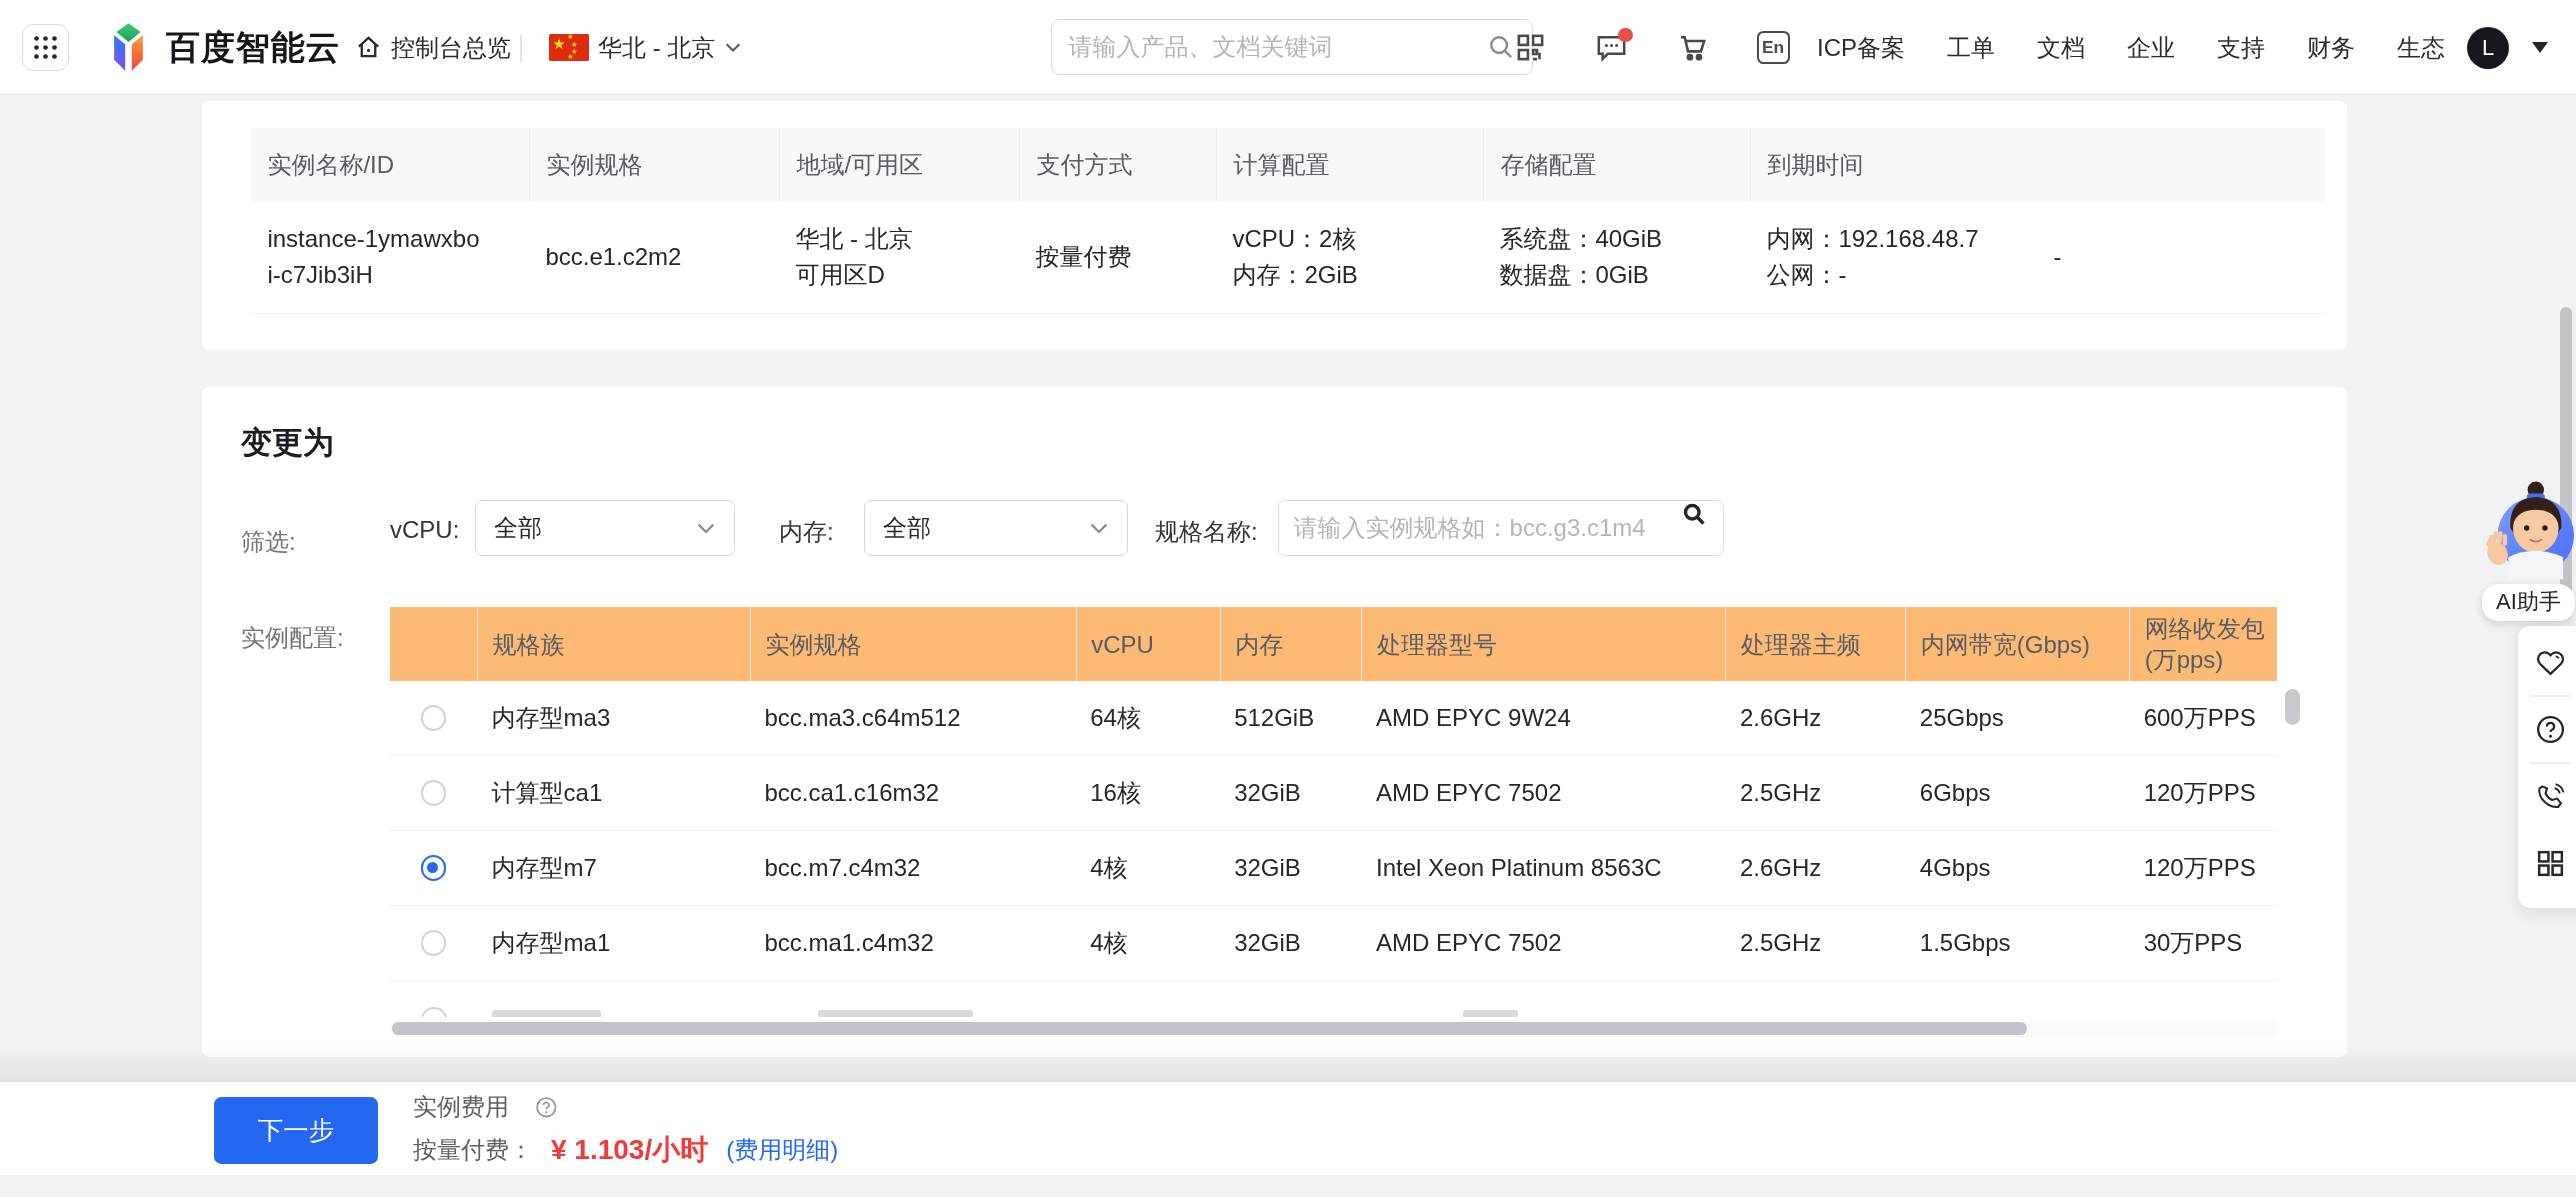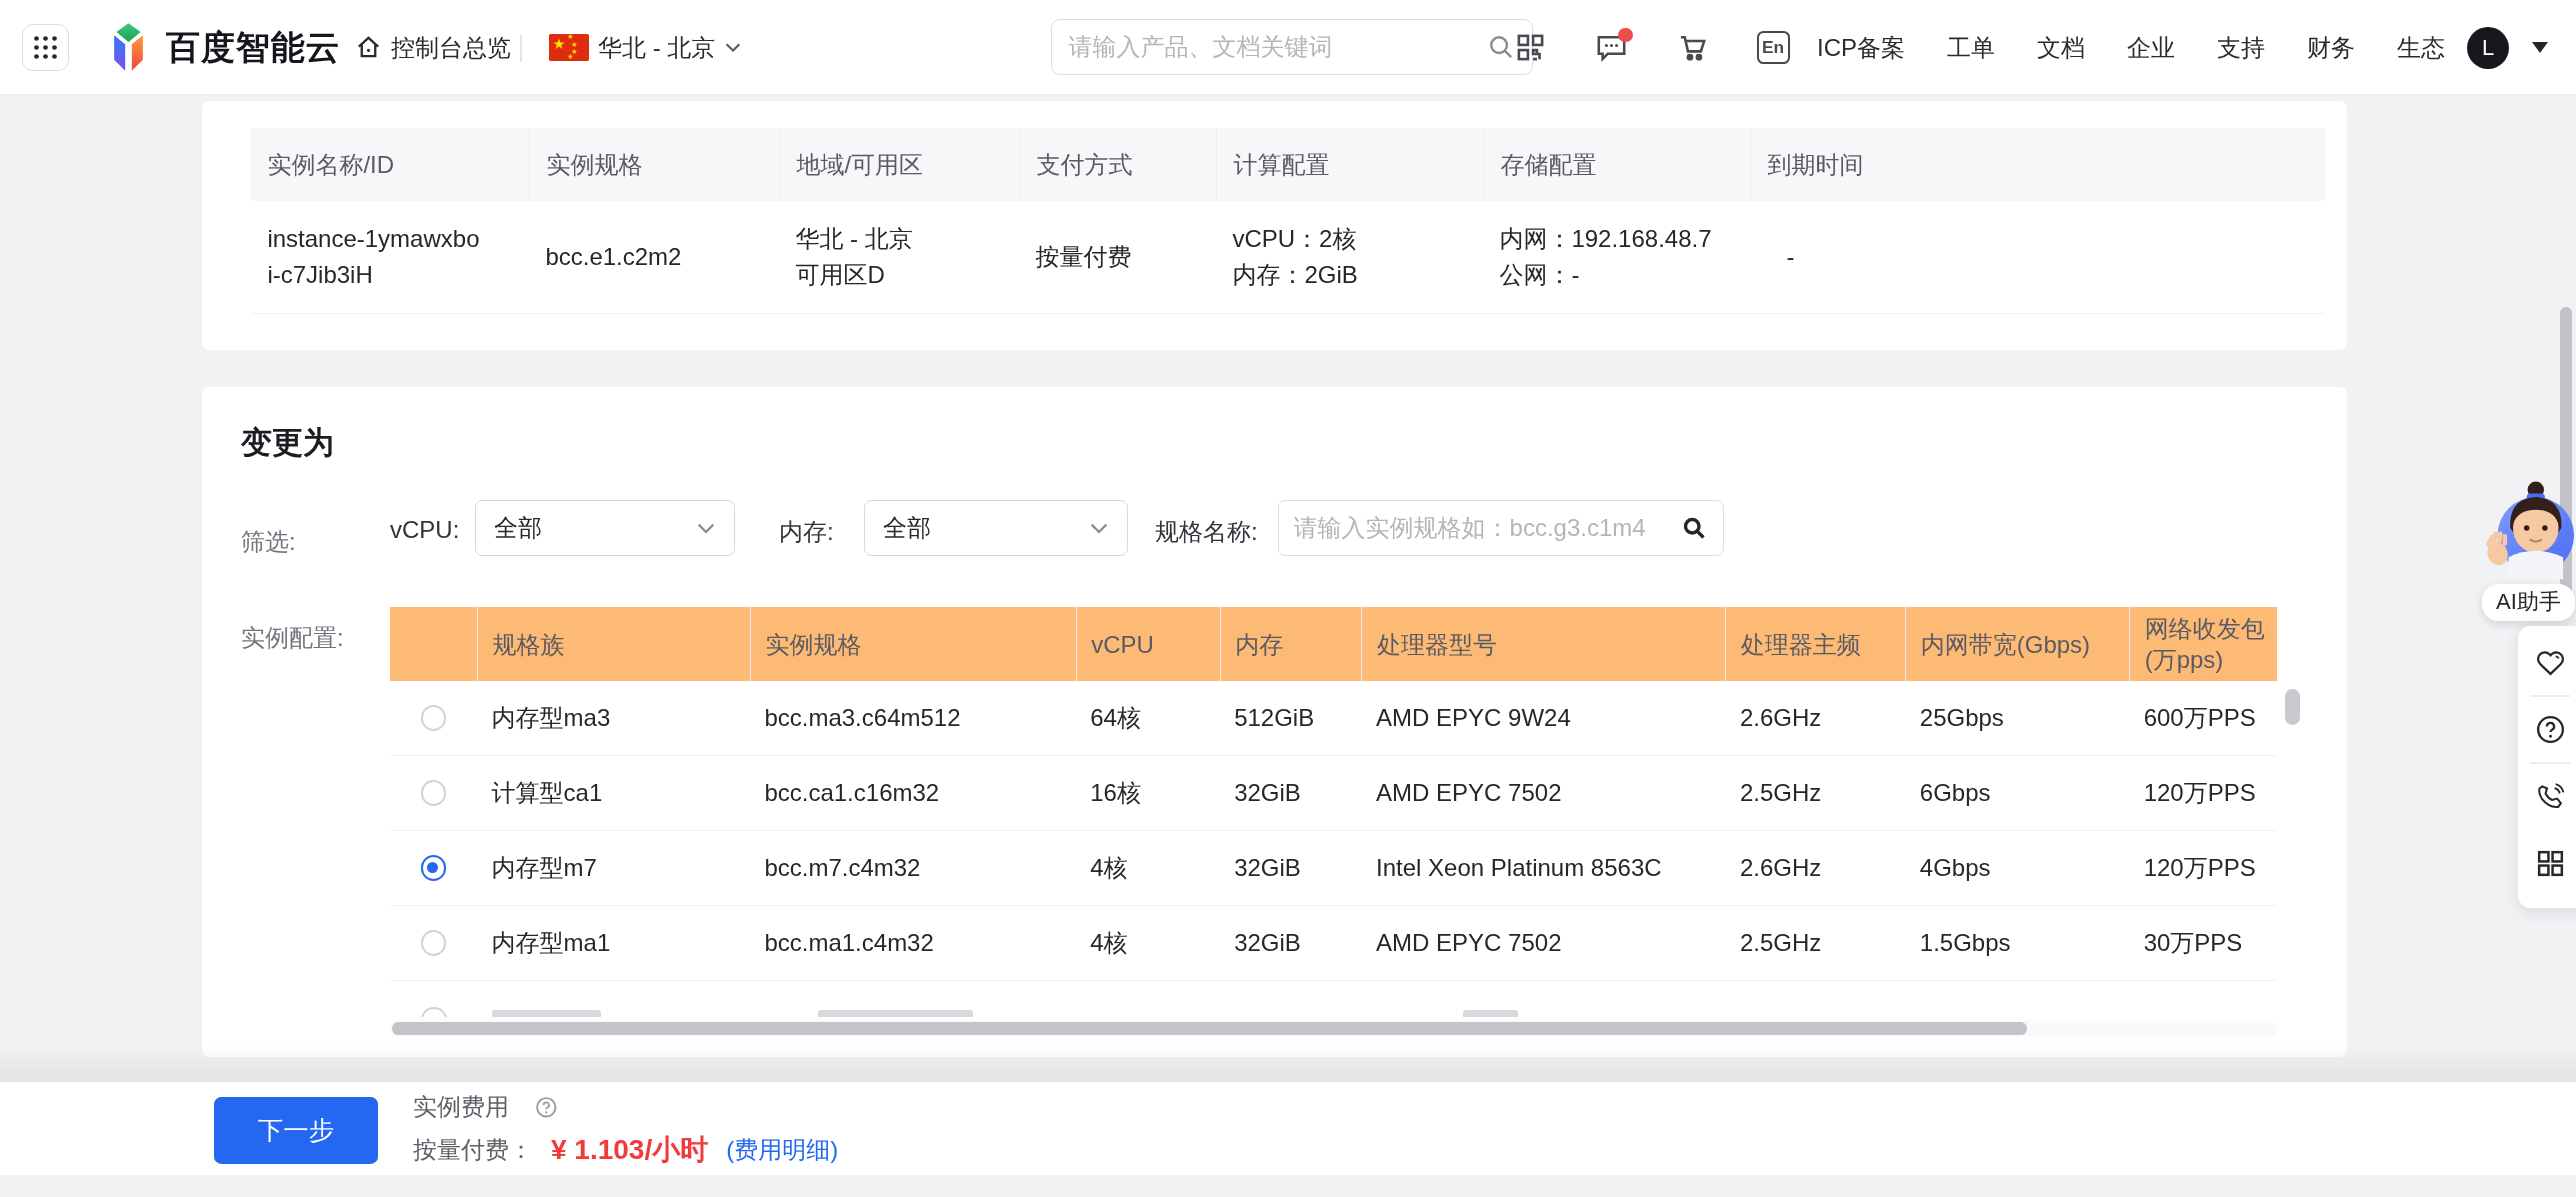--- a/index.html
+++ b/index.html
@@ -59,21 +59,21 @@
 
   
   .change-title { position:absolute; left:39px; top:35px; font-size:31px; font-weight:bold; color:#1b1b22; }
   .filter-label { position:absolute; left:39px; top:139px; font-size:24px; color:#73737d; }
   .f-sub { position:absolute; top:129px; font-size:24px; color:#33333c; }
   .lab-vcpu { left:188px; } .lab-mem { left:577px; } .lab-spec { left:953px; }
   .select { position:absolute; top:113px; height:56px; border:1.8px solid #d6d6db; border-radius:7.3px; background:#fff;
             display:flex; align-items:center; justify-content:space-between; padding:0 18px; font-size:24px; color:#26262b; cursor:pointer; }
   .sel-vcpu { left:273px; width:260px; } .sel-mem { left:662px; width:264px; }
   .spec-search { position:absolute; left:1076px; top:113px; width:446px; height:56px; border:1.8px solid #dcdce0;
-                 border-radius:7.3px; background:#fff; display:flex; align-items:center; padding:0 14.6px; }
+                 border-radius:7.3px; background:#fff; display:flex; padding:0 14.6px; }
   .spec-search input { flex:1; border:none; outline:none; font-size:24px; color:#26262b; background:transparent;
                        font-family:"Liberation Sans","DejaVu Sans",sans-serif; }
   .spec-search input::placeholder { color:#b4b4bc; }
   .config-label { position:absolute; left:39px; top:235px; font-size:24px; color:#73737d; }
 
   
   .tbl2 { position:absolute; left:188px; top:220px; width:1887px; height:435px; overflow:hidden; }
   .t2-head { display:flex; height:74px; background:#fdba74; }
   .t2-head .hc { display:flex; align-items:center; padding:0 7.3px 0 14.6px; font-size:24px; color:#5a5a64;
                  border-left:1.8px solid #ececef; line-height:31px; }
@@ -264,20 +264,24 @@
         <div class="dc w3">
           <span>华北 - 北京</span>
             <span>可用区D</span>
         </div>
         <div class="dc w4">
             <span>按量付费</span>
           </div>
         <div class="dc w5">
           <span>vCPU：2核</span>
             <span>内存：2GiB</span>
+        </div>
+        <div class="dc w6">
+          <span>系统盘：40GiB</span>
+            <span>数据盘：0GiB</span>
         </div>
         <div class="dc w7">
           <span>内网：192.168.48.7</span>
             <span>公网：-</span>
         </div>
         <div class="dc w8">
             <span>-</span>
           </div>
       </div>
     </div>

